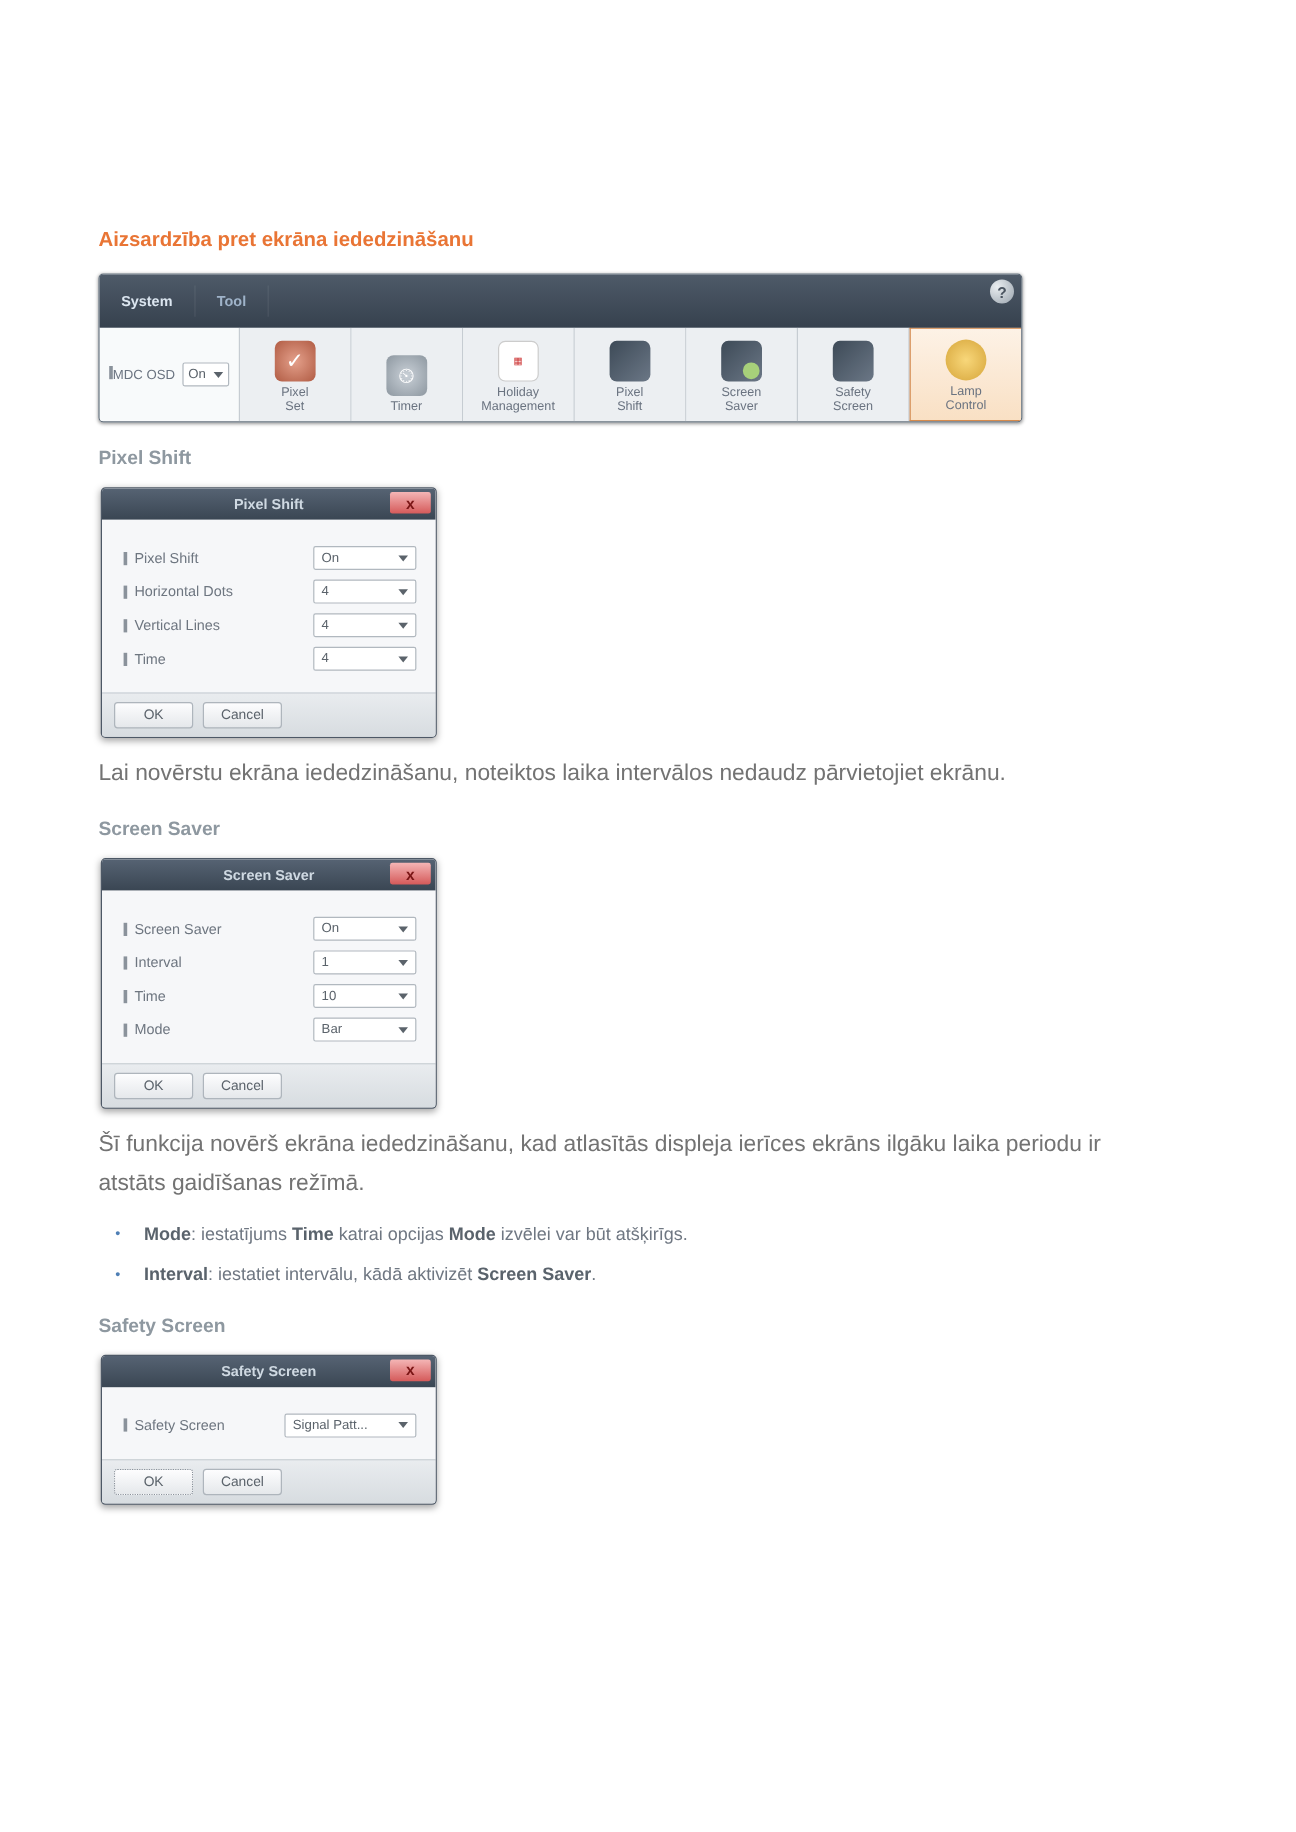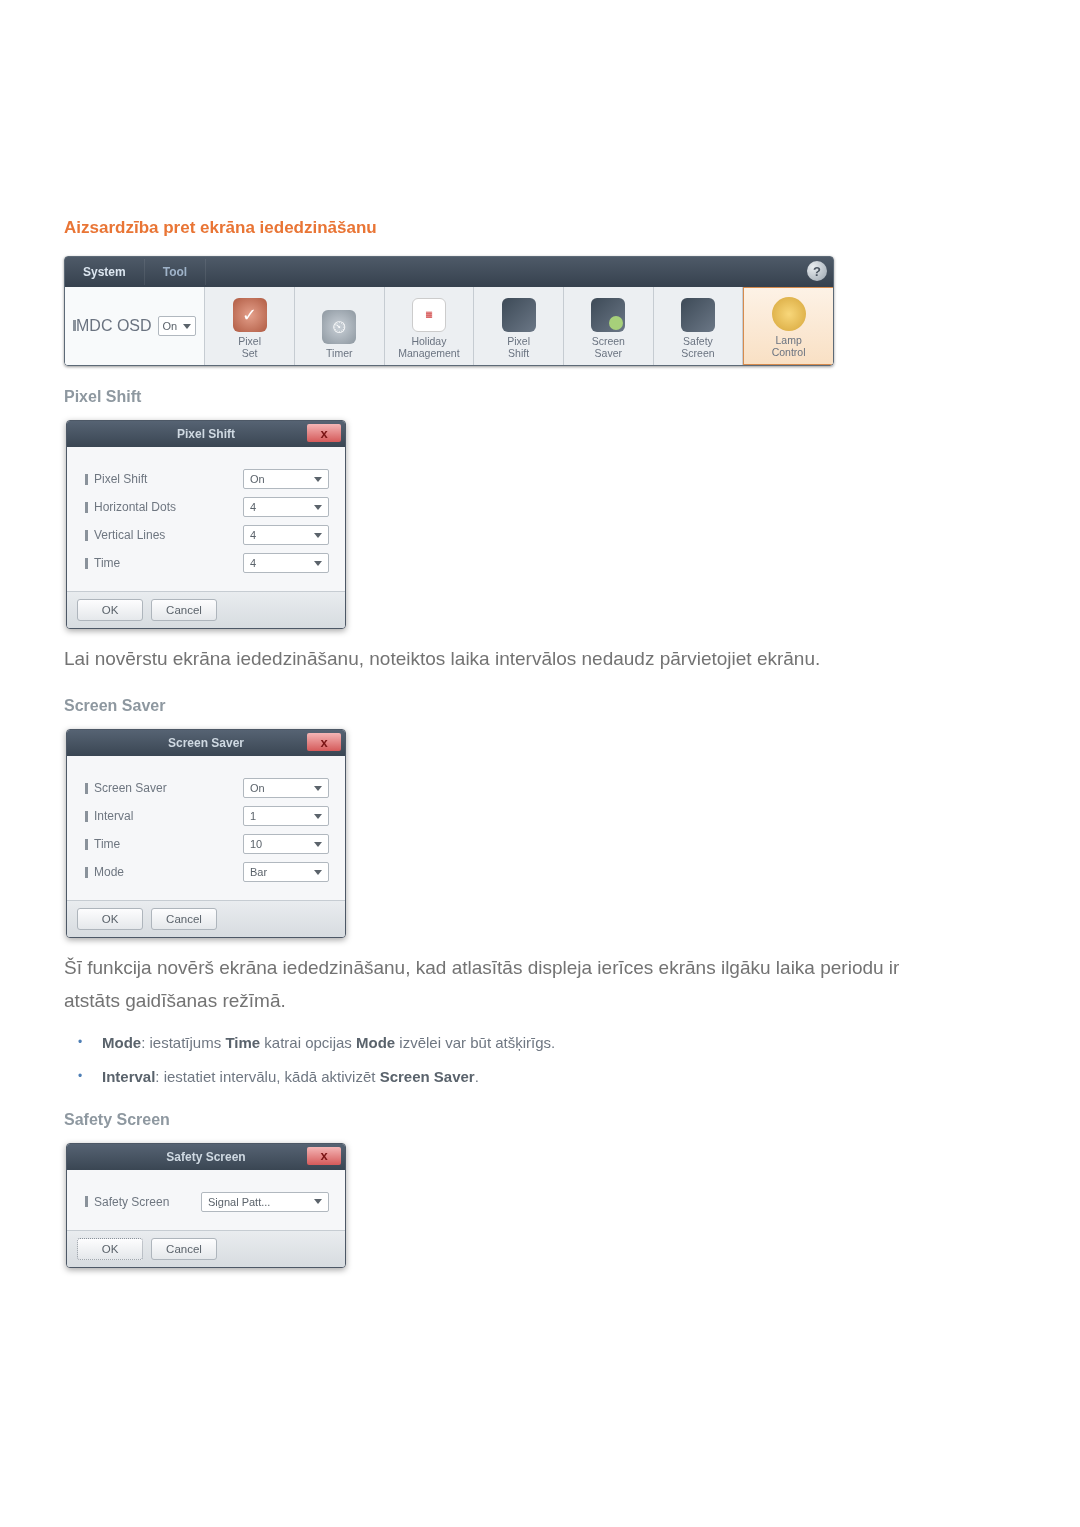--- a/index.html
+++ b/index.html
@@ -4,22 +4,21 @@
 <style>
   * { box-sizing: border-box; margin: 0; padding: 0; }
   body {
     font-family: Arial, Helvetica, sans-serif;
     background: #ffffff;
     width: 1080px;
     color: #6f7782;
     font-size: 15px;
   }
   .page {
-    padding: 190px 160px 80px 64px;
-    margin-top: 28px;
+    padding: 190px 160px 80px 82px;
   }
   .section-title {
     color: #e97535;
     font-size: 17px;
     font-weight: bold;
     margin-bottom: 18px;
   }
   .sub-heading {
     color: #8e98a0;
     font-weight: bold;
@@ -59,21 +58,21 @@
     border: 1px solid #5d6a77;
     border-radius: 4px;
     background: linear-gradient(#6c7784, #3e4a57);
     box-shadow: 0 1px 3px rgba(0,0,0,0.4);
     overflow: hidden;
     margin-bottom: 10px;
   }
   .toolbar-tabs {
     display: flex;
     align-items: center;
-    height: 30px;
+    height: 44px;
     background: linear-gradient(#4e5a68, #36414e);
     position: relative;
   }
   .toolbar-tab {
     color: #9fb3c9;
     font-size: 12px;
     padding: 6px 18px;
     font-weight: bold;
     border-right: 1px solid rgba(255,255,255,0.08);
   }
@@ -101,21 +100,21 @@
   .toolbar-left {
     display: flex;
     align-items: center;
     padding: 0 8px;
     gap: 6px;
     border-right: 1px solid #c6ccd2;
     background: #f8fafb;
   }
   .toolbar-left .lbl {
     color: #6a7380;
-    font-size: 16px;
+    font-size: 11px;
   }
   .dropdown-sm {
     background: #fff;
     border: 1px solid #b1b8bf;
     font-size: 11px;
     color: #5b636b;
     padding: 2px 4px;
     height: 20px;
     display: flex;
     align-items: center;
@@ -235,21 +234,21 @@
     border: 1px solid #b1b8bf;
     background: #fff;
     font-size: 11px;
     color: #5b636b;
     display: flex;
     align-items: center;
     justify-content: space-between;
     padding: 0 6px;
     border-radius: 2px;
   }
-  .dlg-select.wide { width: 128px; }
+  .dlg-select.wide { width: 110px; }
   .dlg-note {
     font-size: 11.5px;
     color: #717a83;
     padding: 10px 2px 18px 2px;
     line-height: 1.5;
   }
   .dialog-footer {
     background: linear-gradient(#e9ecef, #d7dce0);
     border-top: 1px solid #c6ccd2;
     padding: 7px 10px;

